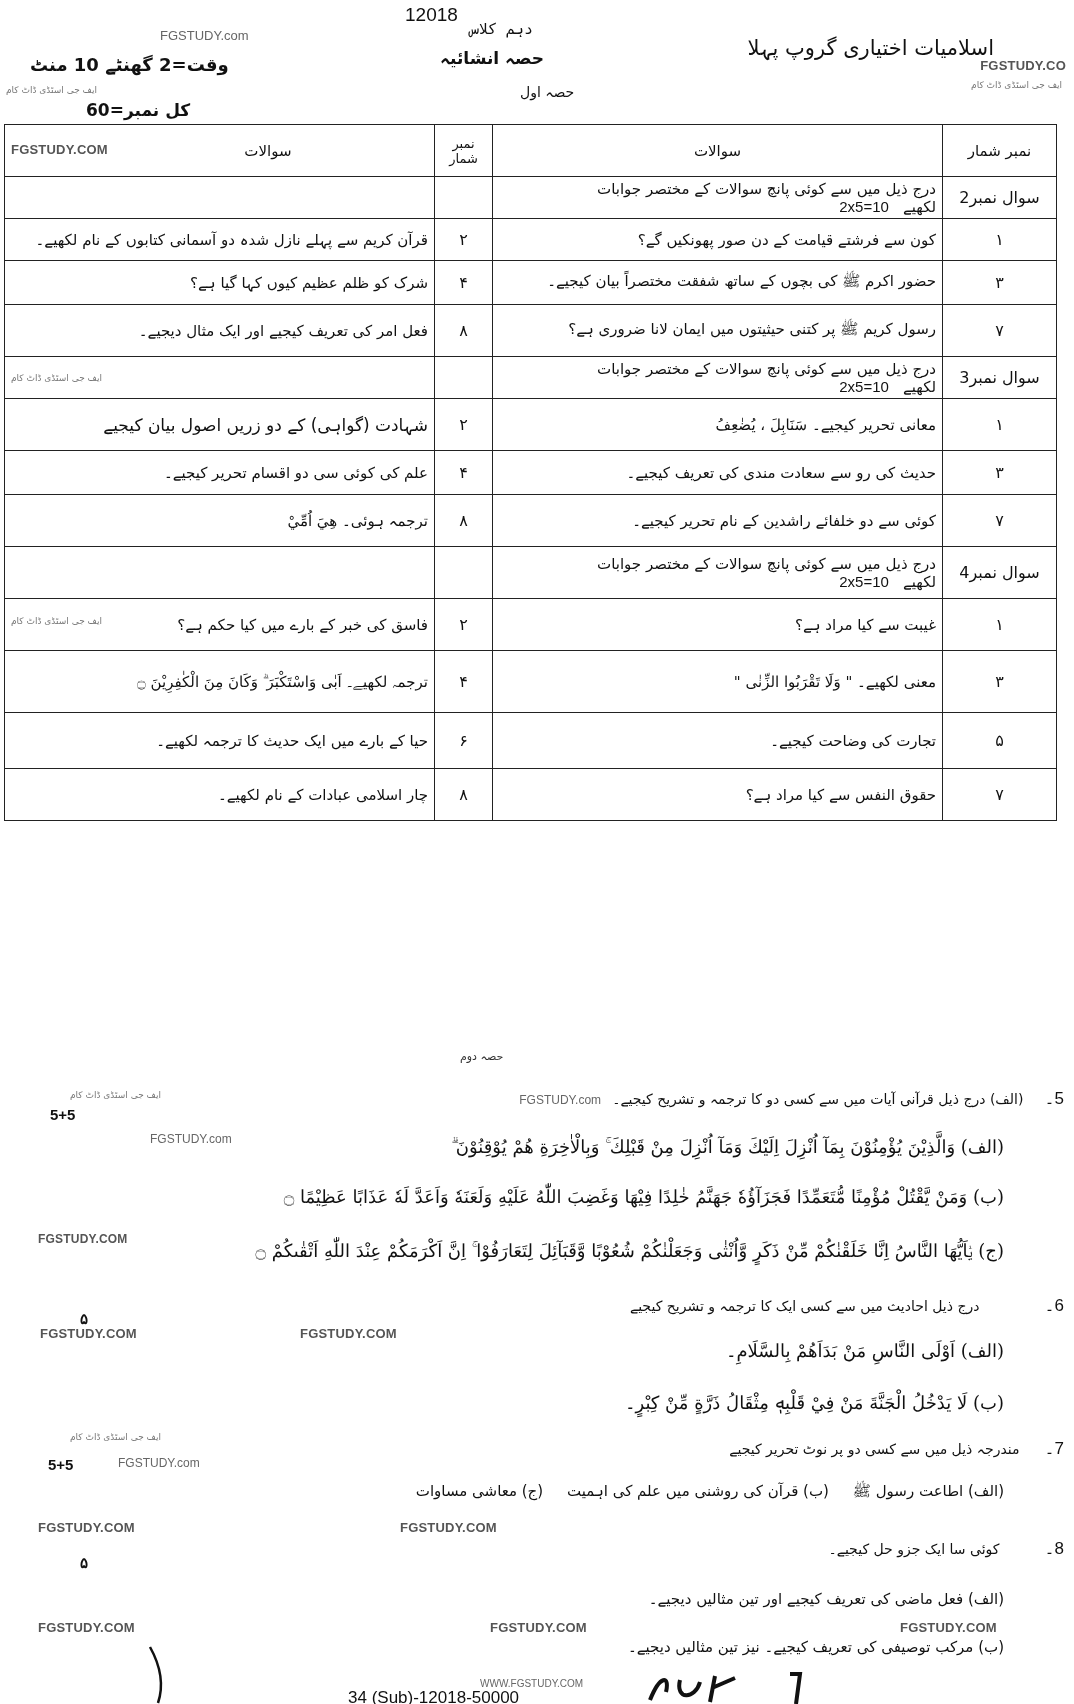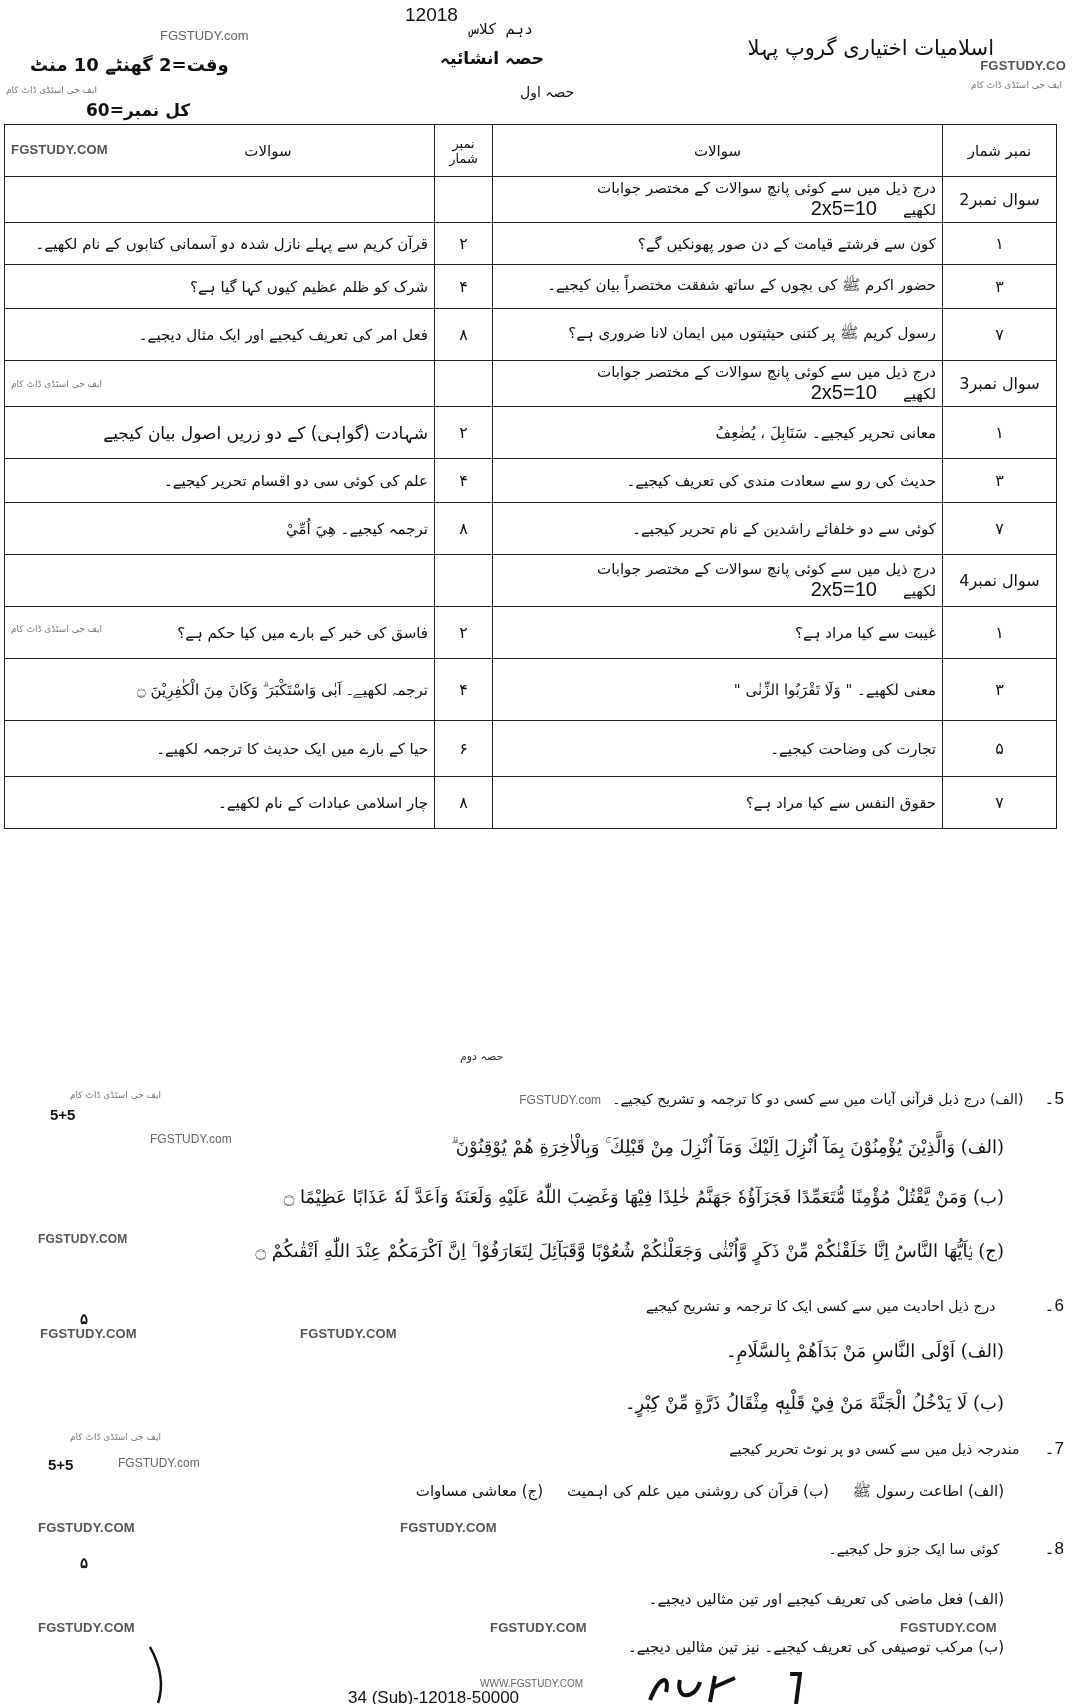--- a/index.html
+++ b/index.html
@@ -11,21 +11,21 @@
   .wm-ur { direction:rtl; font-size:9px; color:#777; }
 
   
   .hdr-title { font-size:17px; font-weight:bold; }
   
   table.qt { border-collapse:collapse; position:absolute; left:4px; top:124px; width:1052px; table-layout:fixed; }
   table.qt td { border:1.5px solid #222; padding:2px 6px; vertical-align:middle; font-size:15px; }
   table.qt td.num { text-align:center; font-size:16px; }
   table.qt td.q { direction:rtl; text-align:right; }
   table.qt td.head { text-align:center; font-size:15px; }
-  .marks-inline { font-family:"Liberation Sans", sans-serif; font-size:20px; direction:ltr; unicode-bidi:embed; margin-right:26px; }
+  .marks-inline { font-family:"Liberation Sans", sans-serif; font-size:15px; direction:ltr; unicode-bidi:embed; margin-right:14px; }
   .ar { font-family:"DejaVu Serif", serif; font-size:17px; }
 
   .part2 .row { position:absolute; direction:rtl; text-align:right; font-size:16px; }
   .qno { font-family:"Liberation Sans", sans-serif; font-size:17px; }
   .mk { font-family:"Liberation Sans", sans-serif; font-size:15px; font-weight:bold; }
 </style>
 </head>
 <body>
 
 <div class="abs wm-light" style="left:160px;top:28px;font-size:13px;">FGSTUDY.com</div>
@@ -92,21 +92,21 @@
     <td class="q ar">معانی تحریر کیجیے۔ سَنَابِلَ ، يُضٰعِفُ</td>
     <td class="num">۱</td>
   </tr>
   <tr style="height:44px">
     <td class="q">علم کی کوئی سی دو اقسام تحریر کیجیے۔</td>
     <td class="num">۴</td>
     <td class="q">حدیث کی رو سے سعادت مندی کی تعریف کیجیے۔</td>
     <td class="num">۳</td>
   </tr>
   <tr style="height:52px">
-    <td class="q ar">ترجمہ کیجیے۔ هِيَ اُمِّيْ</td>
+    <td class="q ar">ترجمہ ہوئی۔ هِيَ اُمِّيْ</td>
     <td class="num">۸</td>
     <td class="q">کوئی سے دو خلفائے راشدین کے نام تحریر کیجیے۔</td>
     <td class="num">۷</td>
   </tr>
   <tr style="height:52px">
     <td class="q"></td>
     <td class="num"></td>
     <td class="q"><span>درج ذیل میں سے کوئی پانچ سوالات کے مختصر جوابات لکھیے</span><span class="marks-inline">2x5=10</span></td>
     <td class="num ur">سوال نمبر4</td>
   </tr>
@@ -148,21 +148,21 @@
   <div class="abs mk" style="left:50px;top:1106px;">5+5</div>
   <div class="abs wm-ur" style="left:70px;top:1090px;">ایف جی اسٹڈی ڈاٹ کام</div>
   <div class="abs wm-light" style="left:150px;top:1132px;font-size:12px;">FGSTUDY.com</div>
   <div class="row ar" style="right:70px;top:1136px;width:1000px;font-size:18px;">(الف) وَالَّذِيْنَ يُؤْمِنُوْنَ بِمَآ اُنْزِلَ اِلَيْكَ وَمَآ اُنْزِلَ مِنْ قَبْلِكَ ۚ وَبِالْاٰخِرَةِ هُمْ يُوْقِنُوْنَ ۗ</div>
   <div class="row ar" style="right:70px;top:1186px;width:1040px;font-size:18px;">(ب) وَمَنْ يَّقْتُلْ مُؤْمِنًا مُّتَعَمِّدًا فَجَزَآؤُهٗ جَهَنَّمُ خٰلِدًا فِيْهَا وَغَضِبَ اللّٰهُ عَلَيْهِ وَلَعَنَهٗ وَاَعَدَّ لَهٗ عَذَابًا عَظِيْمًا ۝</div>
   <div class="abs wm" style="left:38px;top:1232px;font-size:12px;">FGSTUDY.COM</div>
   <div class="row ar" style="right:70px;top:1240px;width:1040px;font-size:18px;">(ج) يٰۤاَيُّهَا النَّاسُ اِنَّا خَلَقْنٰكُمْ مِّنْ ذَكَرٍ وَّاُنْثٰى وَجَعَلْنٰكُمْ شُعُوْبًا وَّقَبَآئِلَ لِتَعَارَفُوْا ۚ اِنَّ اَكْرَمَكُمْ عِنْدَ اللّٰهِ اَتْقٰىكُمْ ۝</div>
 
   <div class="row" style="right:10px;top:1295px;width:1000px;">
     <span class="qno">6۔</span>
-    <span style="margin-right:44px;font-size:14px;">درج ذیل احادیث میں سے کسی ایک کا ترجمہ و تشریح کیجیے</span>
+    <span style="margin-right:60px;font-size:14px;">درج ذیل احادیث میں سے کسی ایک کا ترجمہ و تشریح کیجیے</span>
   </div>
   <div class="abs mk" style="left:80px;top:1310px;">۵</div>
   <div class="abs wm" style="left:40px;top:1326px;">FGSTUDY.COM</div>
   <div class="abs wm" style="left:300px;top:1326px;">FGSTUDY.COM</div>
   <div class="row ar" style="right:70px;top:1340px;width:800px;font-size:18px;">(الف) اَوْلَى النَّاسِ مَنْ بَدَاَهُمْ بِالسَّلَامِ۔</div>
   <div class="row ar" style="right:70px;top:1392px;width:800px;font-size:18px;">(ب) لَا يَدْخُلُ الْجَنَّةَ مَنْ فِيْ قَلْبِهٖ مِثْقَالُ ذَرَّةٍ مِّنْ كِبْرٍ۔</div>
 
   <div class="abs wm-ur" style="left:70px;top:1432px;">ایف جی اسٹڈی ڈاٹ کام</div>
   <div class="row" style="right:10px;top:1438px;width:900px;">
     <span class="qno">7۔</span>

